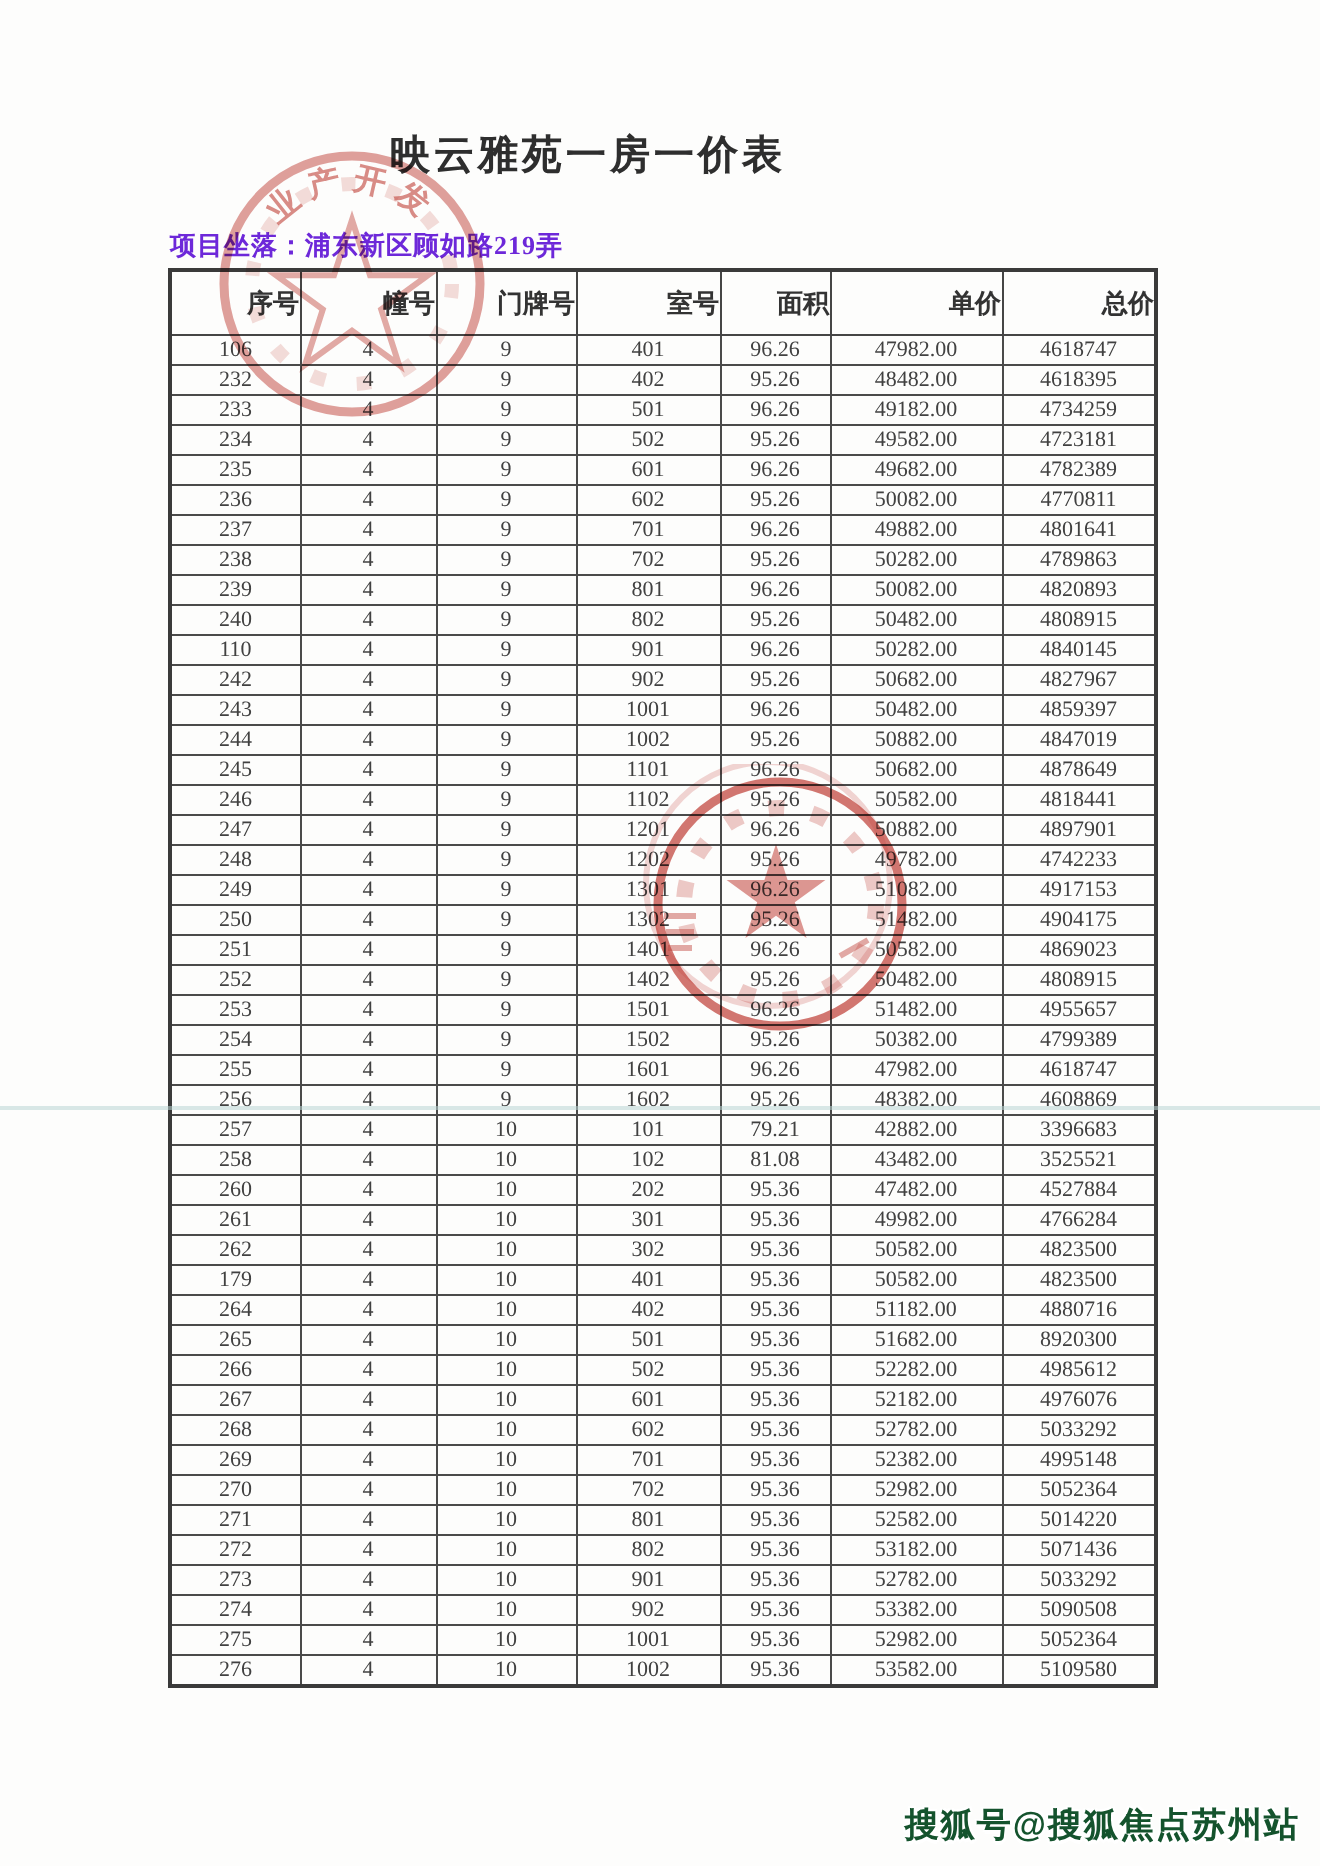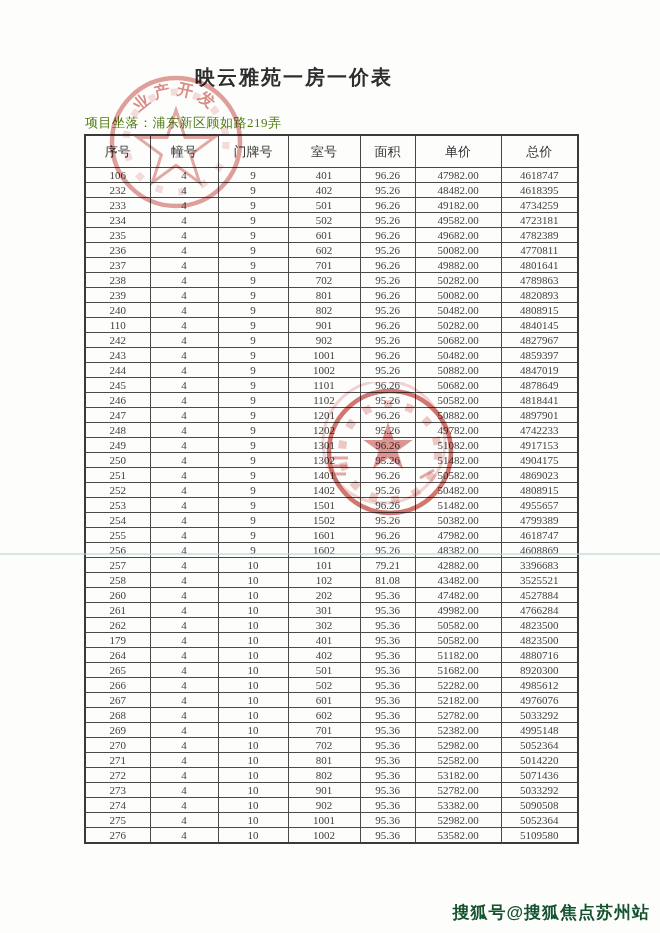--- a/index.html
+++ b/index.html
@@ -6,31 +6,31 @@
   .page{
     position:relative;width:660px;height:933px;background:#fdfdfc;overflow:hidden;
     font-family:"Liberation Serif","DejaVu Serif",serif;color:#3c3c3c;
   }
   .doc-title{
     position:absolute;top:64px;left:0;width:588px;text-align:center;
     font-size:20px;font-weight:bold;color:#2e2e2e;letter-spacing:2px;margin:0;
   }
   .location-line{
     position:absolute;top:114px;left:85px;
-    font-size:13px;font-weight:normal;color:#4d7c0f;letter-spacing:0.5px;
+    font-size:13px;font-weight:bold;color:#6d28d9;letter-spacing:0.5px;
   }
   table.price-table{
     position:absolute;top:134px;left:84px;width:493px;
     border-collapse:collapse;table-layout:fixed;
     border:2px solid #3a3a3a;
     font-size:11px;color:#414141;
   }
   .price-table th{
     border:1px solid #454545;height:31px;padding:0;
-    font-size:13px;font-weight:normal;text-align:center;color:#333;
+    font-size:13px;font-weight:bold;text-align:right;color:#333;
     background:transparent;
   }
   .price-table td{
     border:1px solid #4a4a4a;height:14px;padding:0;
     text-align:center;line-height:1;white-space:nowrap;
   }
   .stamp{position:absolute;mix-blend-mode:multiply;pointer-events:none;}
   .stamp-top{left:102px;top:68px;}
   .stamp-mid{left:320px;top:382px;}
   .scan-seam{

